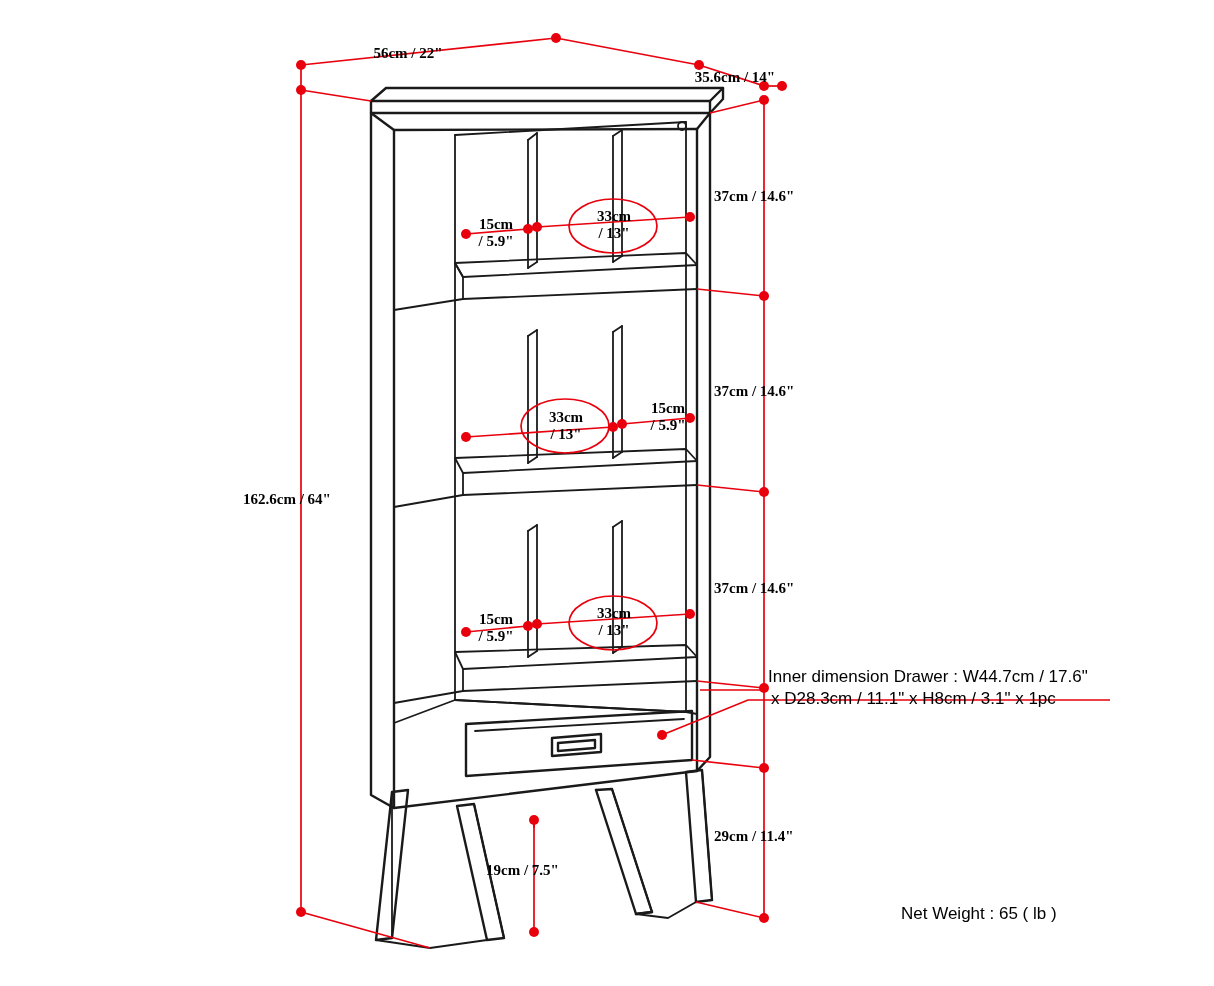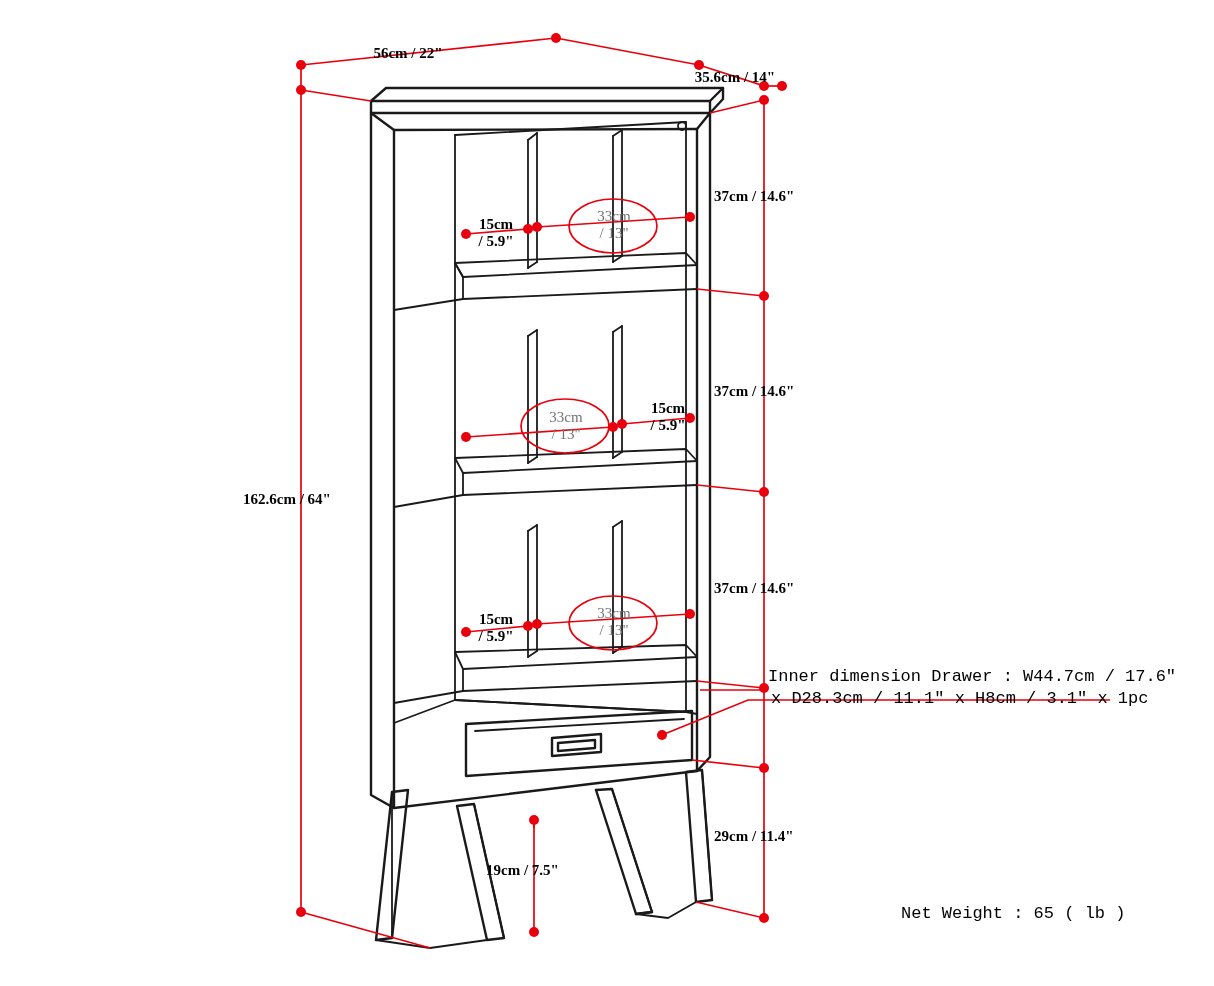--- a/index.html
+++ b/index.html
@@ -2,23 +2,23 @@
 <html><head>
 <meta charset="utf-8">
 <style>
   html,body{margin:0;padding:0;background:#ffffff;}
   body{width:1214px;height:986px;font-family:"Liberation Serif",serif;}
   #stage{position:relative;width:1214px;height:986px;overflow:hidden;background:#fff;}
   svg#art{position:absolute;left:0;top:0;width:1214px;height:986px;}
   .lbl{position:absolute;color:#000;font-family:"Liberation Serif",serif;font-weight:bold;
        font-size:15px;line-height:17px;white-space:pre;}
   .lbl.center{text-align:center;}
-  .note{position:absolute;color:#000;font-family:Liberation Mono, monospace;font-size:17px;
+  .note{position:absolute;color:#000;font-family:Liberation Sans, sans-serif;font-size:17px;
         line-height:22px;white-space:pre;}
-  .bubble{position:absolute;color:#737373;font-family:"Liberation Serif",serif;font-weight:normal;
+  .bubble{position:absolute;color:#000000;font-family:"Liberation Serif",serif;font-weight:bold;
           font-size:15px;line-height:17px;text-align:center;white-space:pre;}
 </style>
 </head>
 <body>
 
 <div id="stage">
 
   <svg id="art" viewBox="0 0 1214 986">
     <defs>
       <style>

